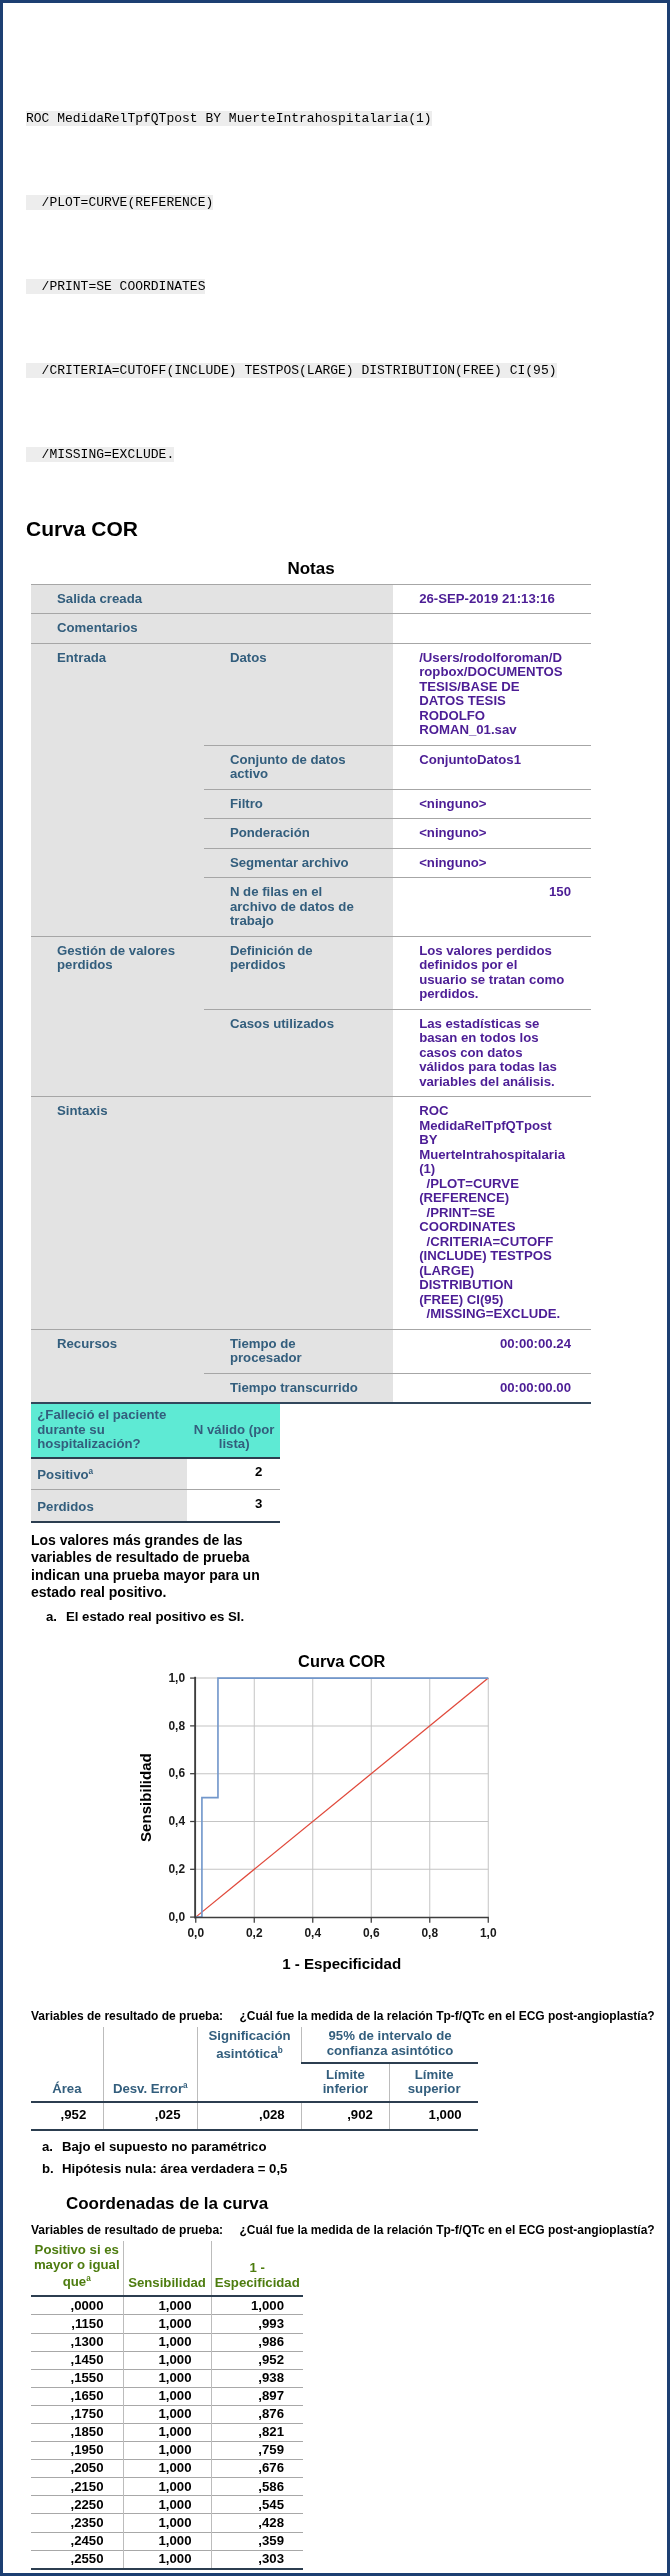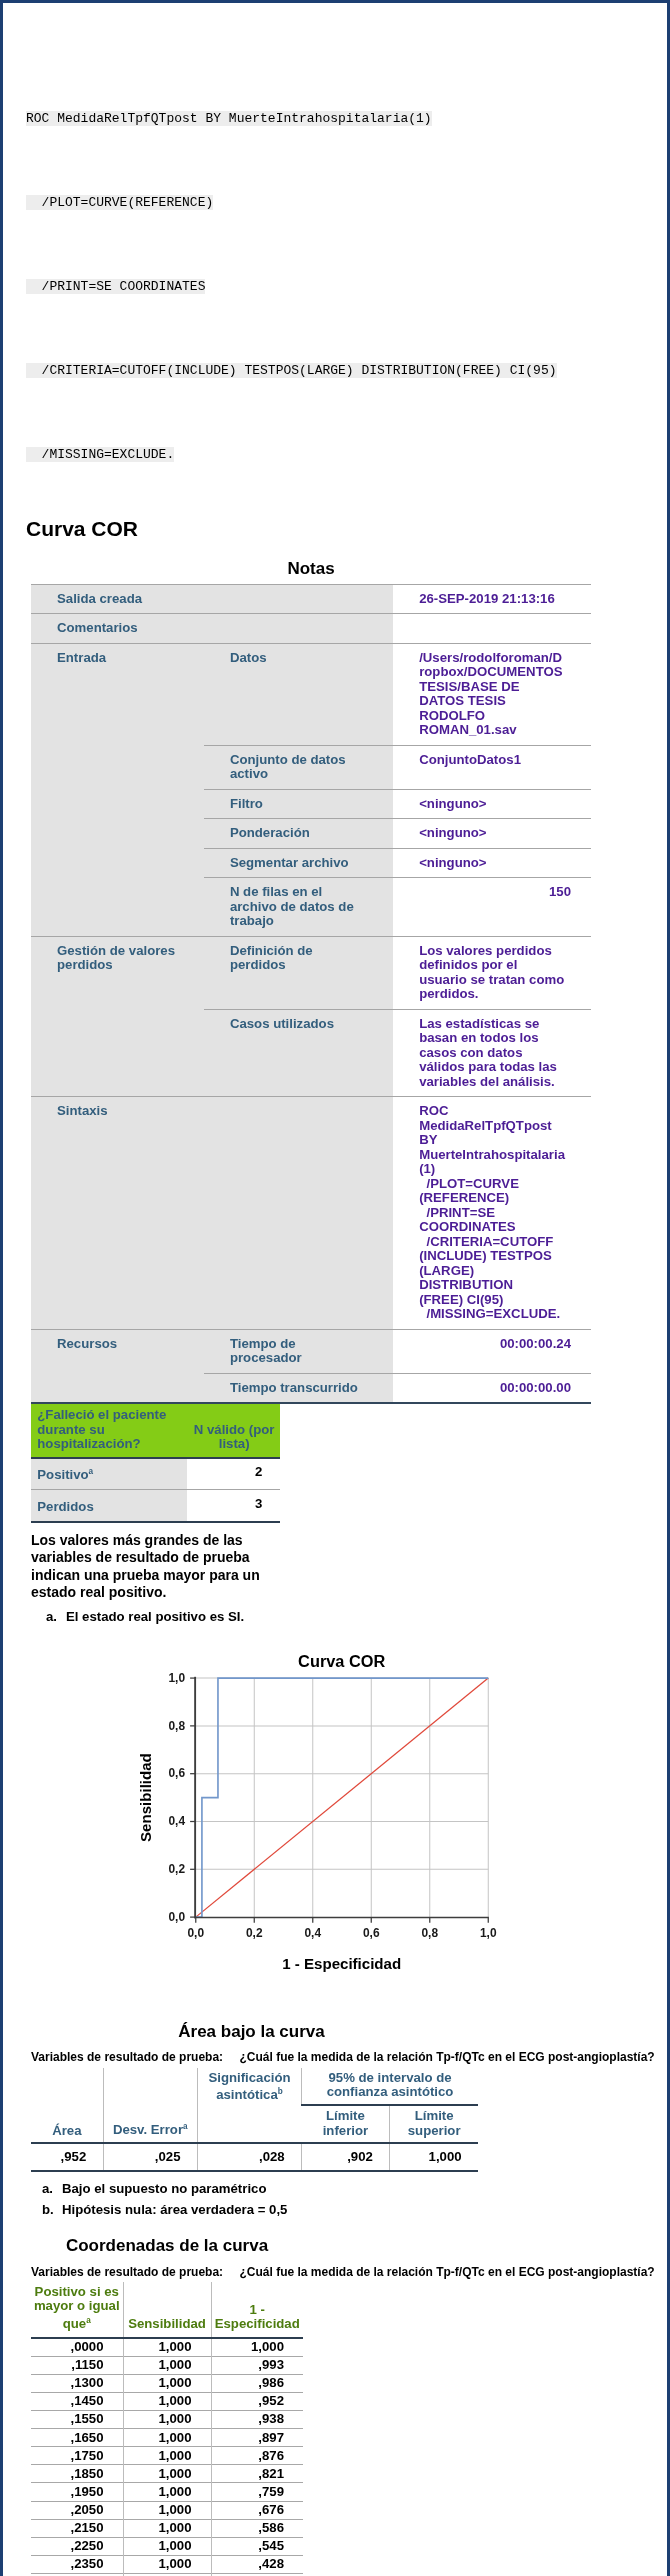--- a/index.html
+++ b/index.html
@@ -30,21 +30,21 @@
   .notas th{background:#e3e3e3;color:#335e7d;}
   .notas td{background:#fff;color:#4c1d95;margin-left:44px;}
   .notas col.c1{width:179px;} .notas col.c2{width:195px;} .notas col.c3{width:186px;}
   .notas td.num{text-align:right;padding-right:20px;}
   .notas td.pre{white-space:pre-wrap;}
   .notas td.brk{overflow-wrap:anywhere;}
 
   
   .resumen{width:249px;margin-left:28px;border-bottom:2.5px solid #2c3e50;}
   .resumen col.c1{width:156px;} .resumen col.c2{width:93px;}
-  .resumen thead th{color:#335e7d;background:#84cc16;padding:3.8px 5px 5px 6.3px;vertical-align:bottom;border-bottom:2.5px solid #2c3e50;margin-top:40px;}
+  .resumen thead th{color:#335e7d;background:#5eead4;padding:3.8px 5px 5px 6.3px;vertical-align:bottom;border-bottom:2.5px solid #2c3e50;margin-top:40px;}
   .resumen thead th.c2h{text-align:center;}
   .resumen tbody th{background:#e3e3e3;color:#335e7d;padding:6.3px 6.3px;border-top:1.3px solid #a6a6a6;}
   .resumen tbody td{text-align:right;padding:6.3px 17.6px 6.3px 3.8px;border-top:1.3px solid #a6a6a6;}
   .caption{width:271px;margin:8.8px 0 0 28px;font-size:14px;line-height:17.6px;font-weight:bold;}
   .fn{display:flex;font-size:13.2px;line-height:18px;font-weight:bold;}
   .fn .fnm{flex:none;width:20px;}
   .fn-resumen{margin:6.3px 0 0 43px;width:264px;}
 
   
   .chart-wrap{margin:19px 0 0 133px;}
@@ -260,21 +260,20 @@
       <text class="tick-lab" x="78" y="286" text-anchor="end">0,4</text>
       <text class="tick-lab" x="78" y="210" text-anchor="end">0,6</text>
       <text class="tick-lab" x="78" y="134" text-anchor="end">0,8</text>
       <text class="tick-lab" x="78" y="58" text-anchor="end">1,0</text>
 
       <text class="al" x="327" y="514" text-anchor="middle">1 - Especificidad</text>
       <text class="al" x="24" y="242" text-anchor="middle" transform="rotate(-90 24 242)">Sensibilidad</text>
     </svg>
   </div>
 
-  <h2 class="tbl-title auc-title">Área bajo la curva</h2>
   <div class="vars">
     <span class="vl">Variables de resultado de prueba:</span><span class="vq">¿Cuál fue la medida de la relación Tp-f/QTc en el ECG post-angioplastía?</span>
   </div>
   <table class="auc">
     <colgroup>
         <col class="c1">
         <col class="c2">
         <col class="c3">
         <col class="c4">
         <col class="c5">

